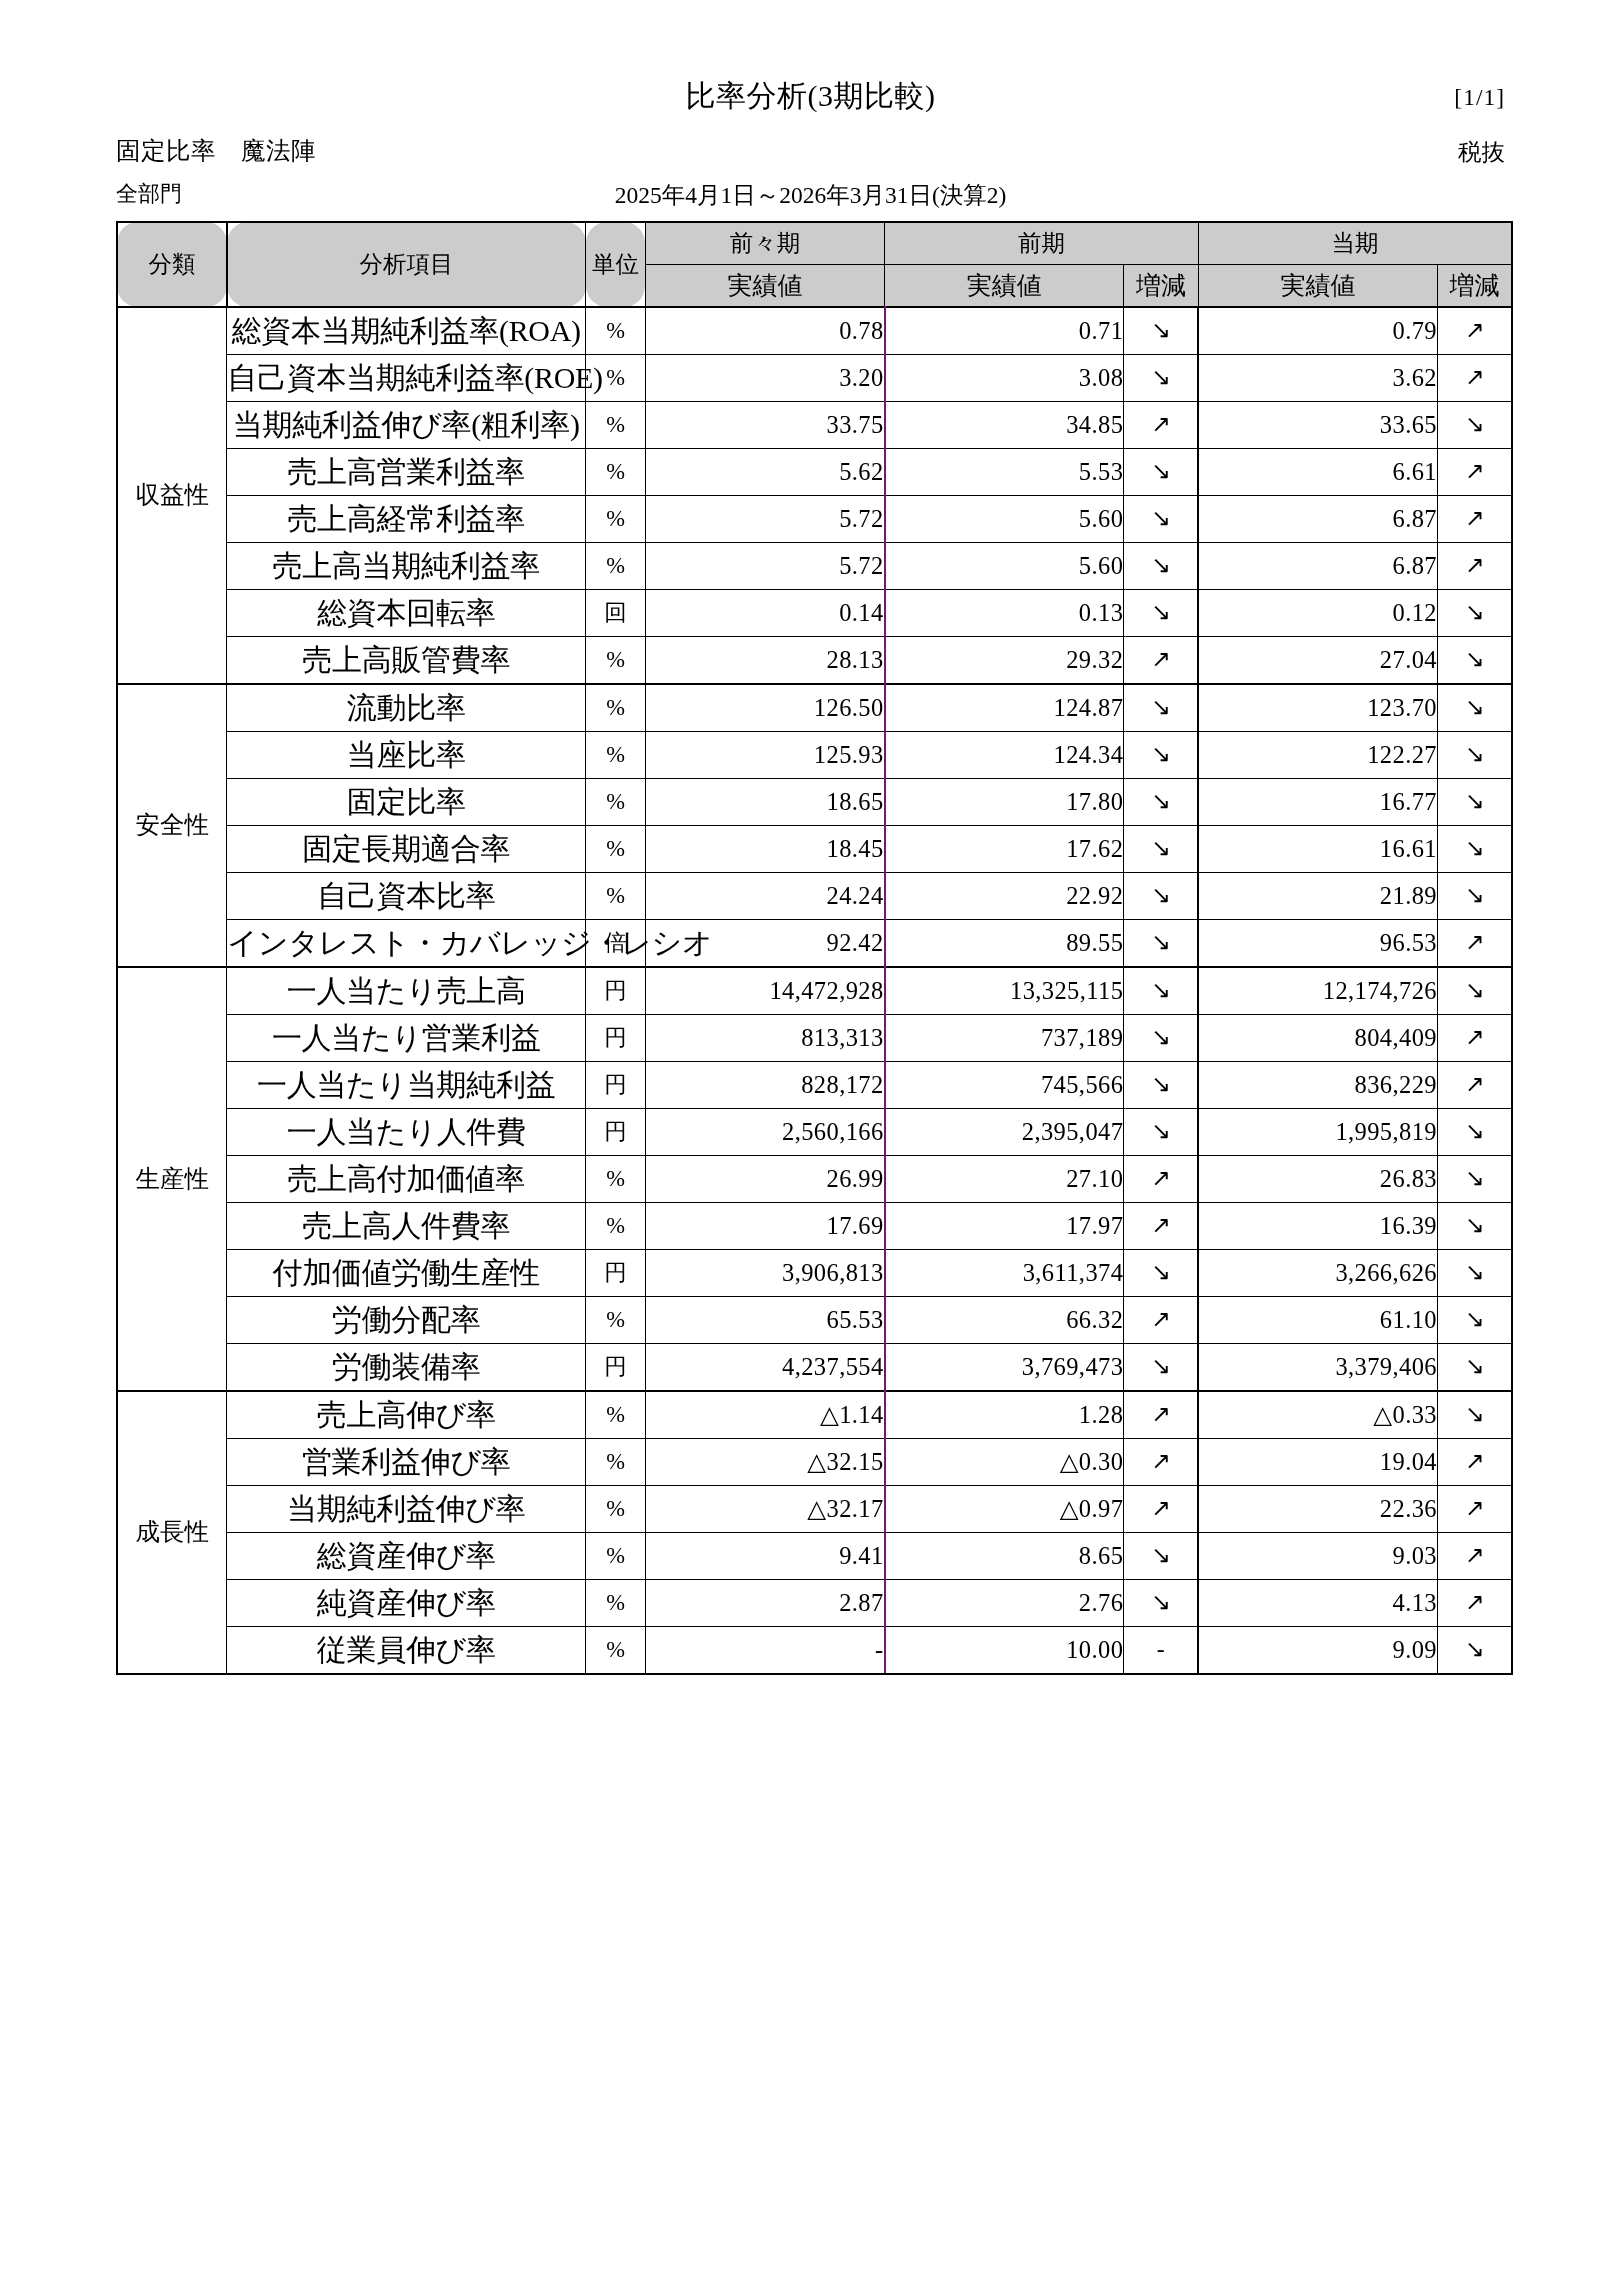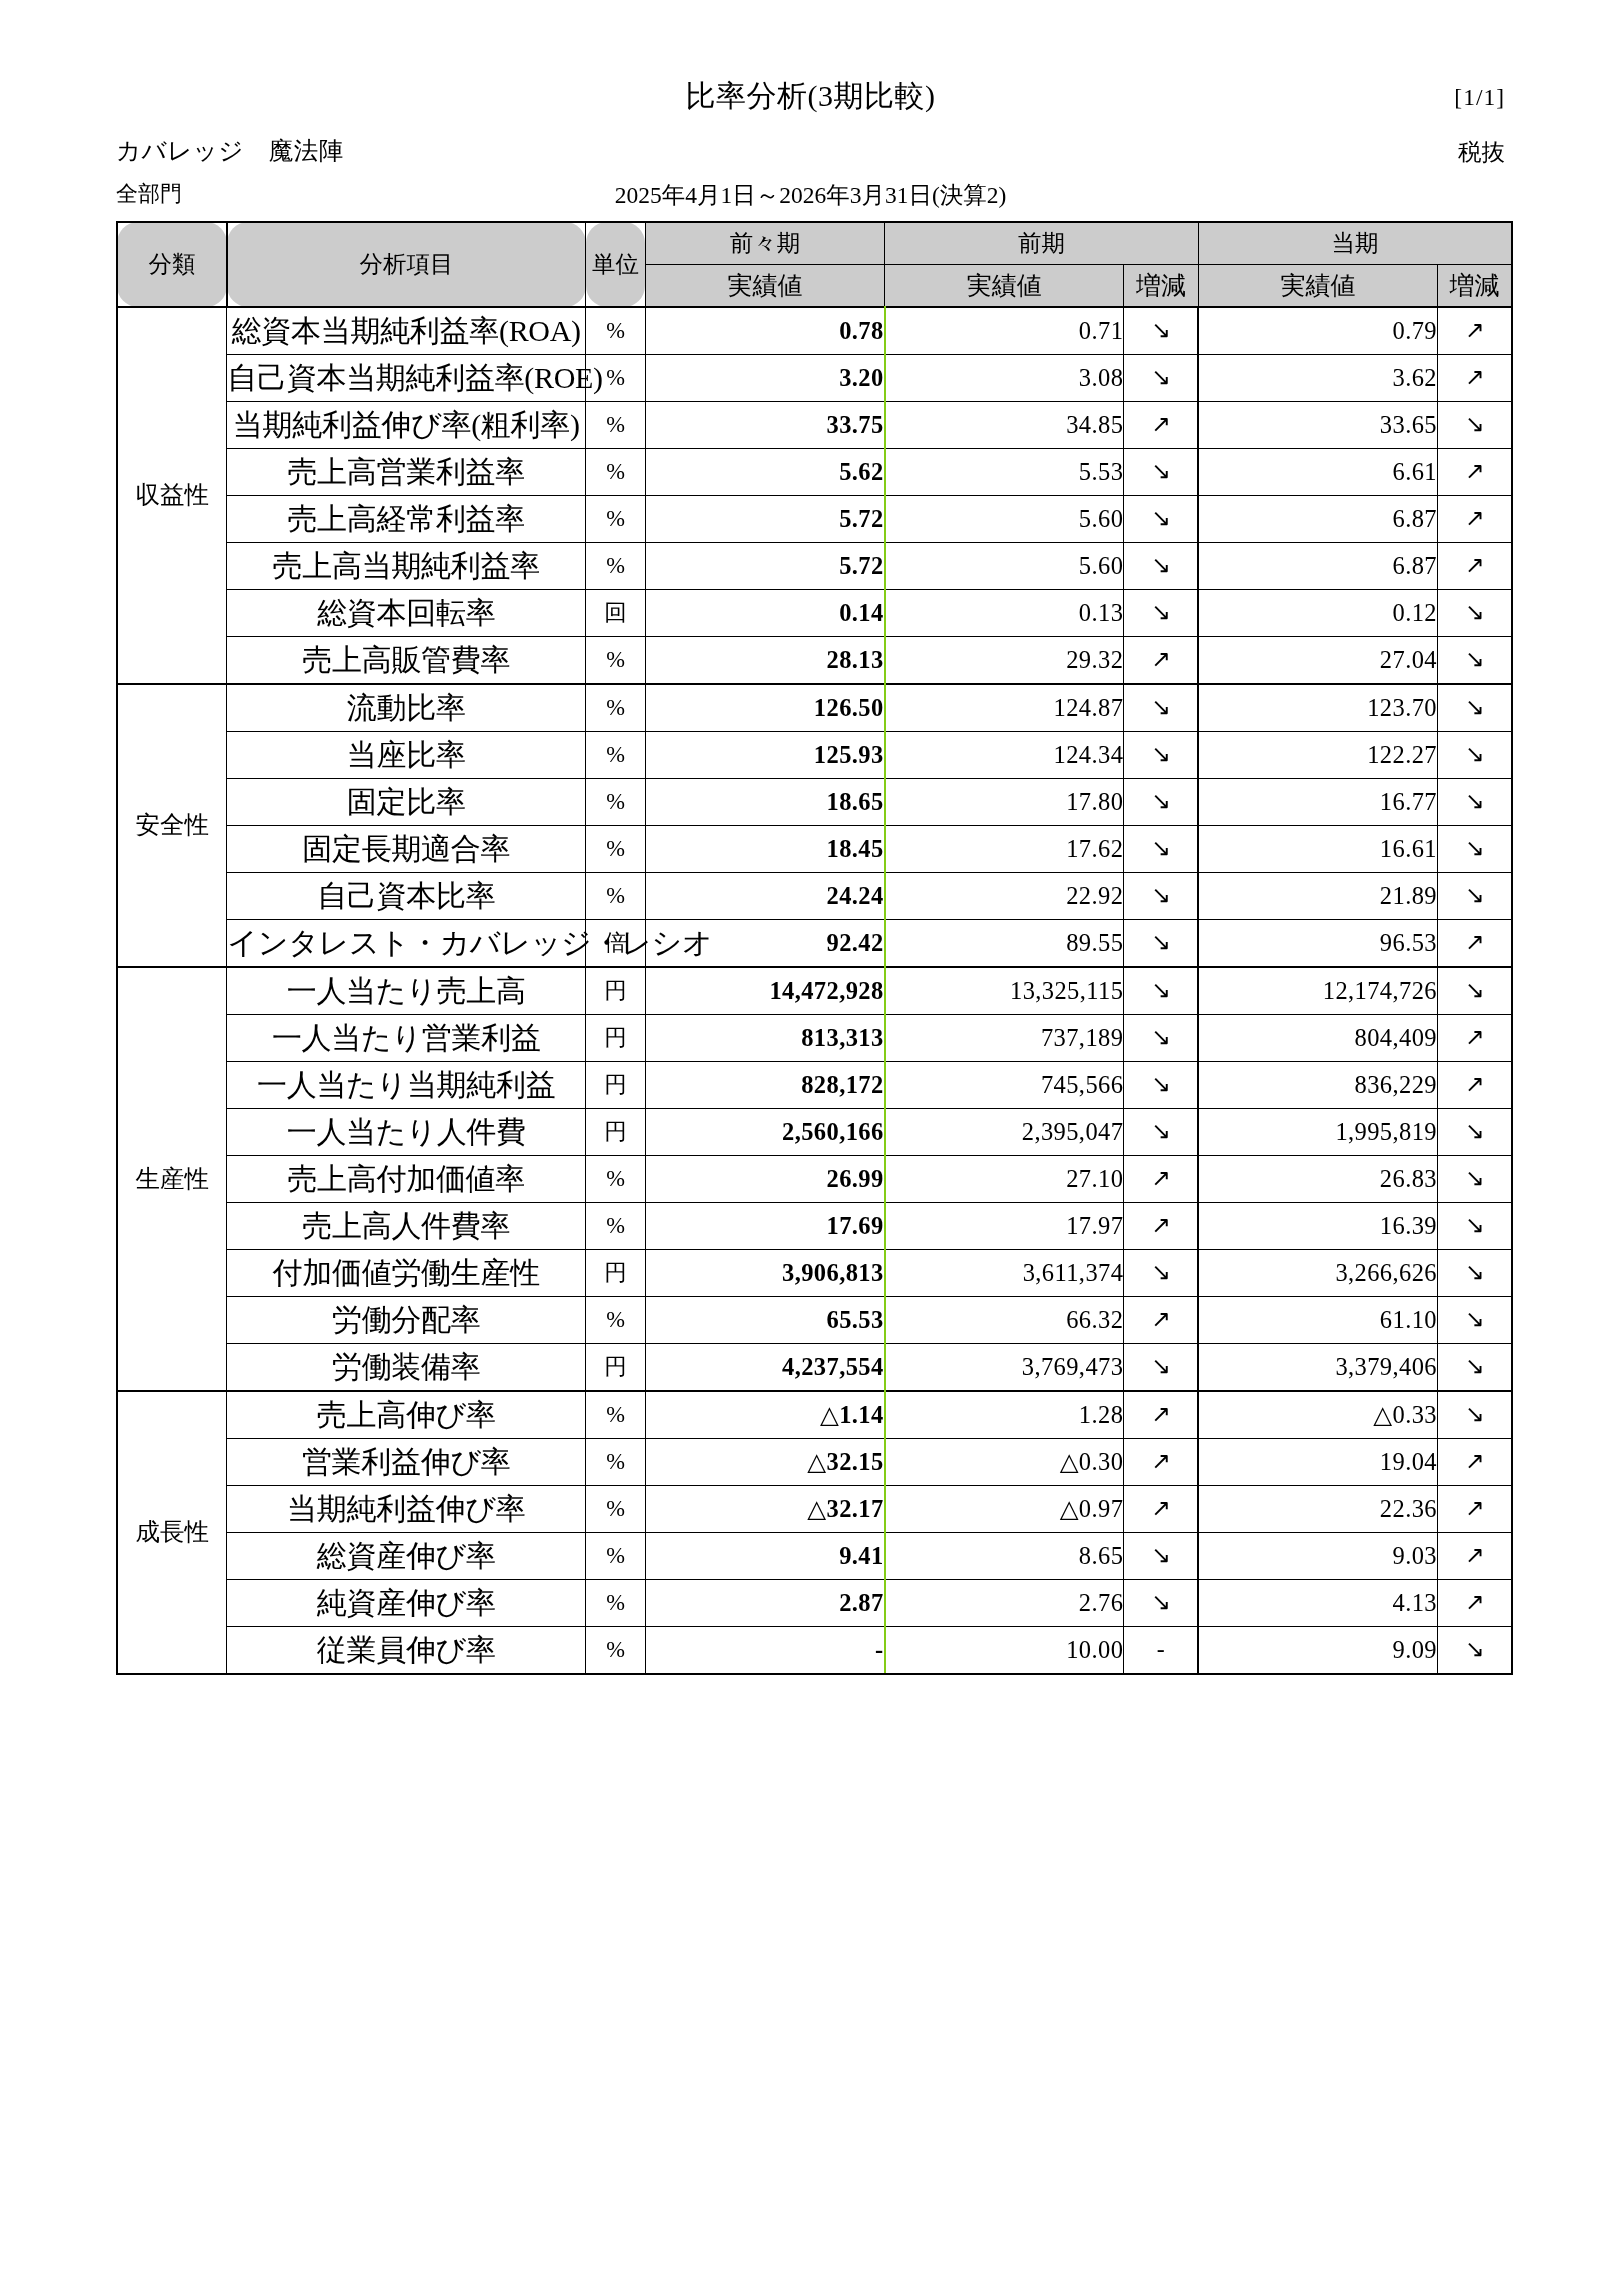--- a/index.html
+++ b/index.html
@@ -135,41 +135,41 @@
     white-space: nowrap;
   }
   td.trend {
     text-align: center;
     font-size: 23.5px;
     font-family: "DejaVu Sans", sans-serif;
   }
 
   
   td.unit, th.unit-h { border-right: 2px solid #000; border-left:1px solid #000;}
-  td.num.g-end, th.g-end { border-right: 2px solid #84cc16; font-weight: bold; }
+  td.num.g-end, th.g-end { border-right: 2px solid #701a75; }
   td.trend.g-end { border-right: 2px solid #000; }
 
   
   col.c-cat   { width: 90px; }
   col.c-item  { width: 294px; }
   col.c-unit  { width: 49px; }
   col.c-n1    { width: 196px; }
   col.c-n2    { width: 196px; }
   col.c-t2    { width: 61px; }
   col.c-n3    { width: 196px; }
   col.c-t3    { width: 61px; }
 </style>
 </head>
 <body>
 
 <div class="page">
 
   <div class="doc-title">比率分析(3期比較)</div>
   <div class="page-no">[1/1]</div>
-  <div class="company">カバレッジ　魔法陣</div>
+  <div class="company">固定比率　魔法陣</div>
   <div class="tax-note">税抜</div>
   <div class="department">全部門</div>
   <div class="period">2025年4月1日～2026年3月31日(決算2)</div>
 
   <div class="tbl-wrap">
     <table class="ratio">
       <colgroup>
         <col class="c-cat">
           <col class="c-item">
           <col class="c-unit">

